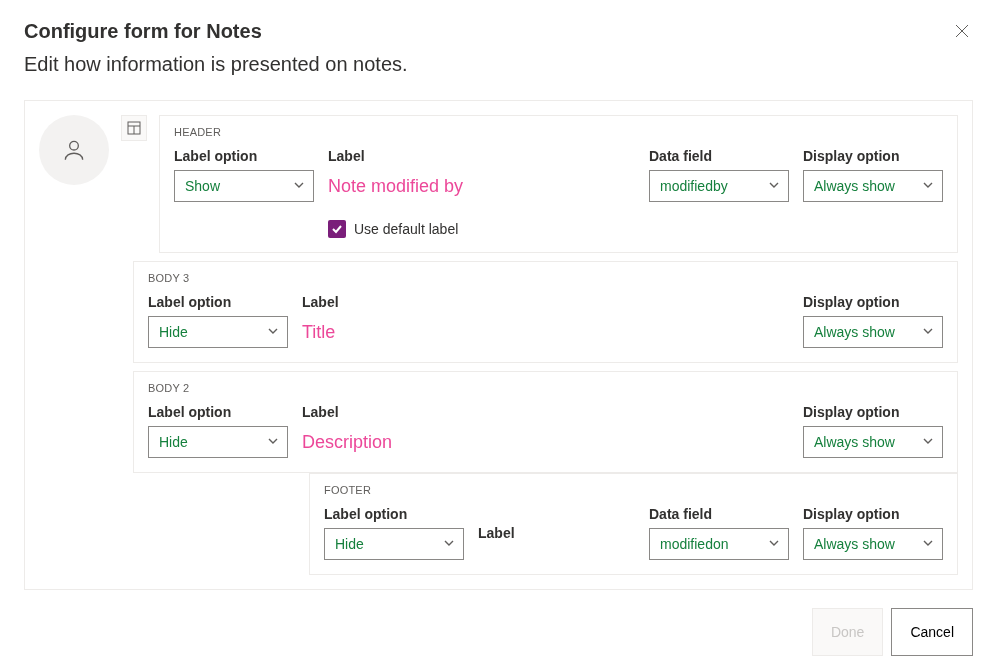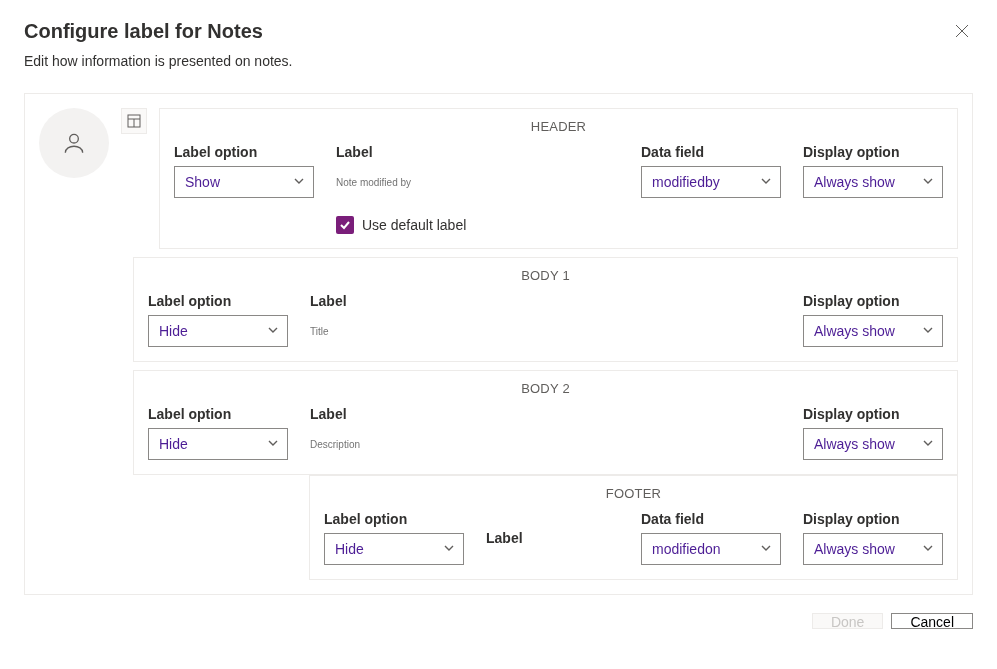--- a/index.html
+++ b/index.html
@@ -20,21 +20,21 @@
       justify-content: space-between;
       align-items: flex-start;
     }
     .title {
       font-size: 20px;
       font-weight: 600;
       color: #323130;
       margin-bottom: 10px;
     }
     .subtitle {
-      font-size: 14px;
+      font-size: 20px;
       color: #323130;
       margin-bottom: 24px;
     }
     .close-x {
       cursor: pointer;
       padding: 4px;
       color: #605e5c;
       font-size: 14px;
     }
     .close-x svg {
@@ -94,29 +94,28 @@
     }
     .section-box.body {
       margin-left: 94px;
       margin-top: 8px;
     }
     .section-box.footer {
       margin-left: 270px;
       margin-bottom: 14px;
     }
     .section-label {
-      font-size: 13px;
+      font-size: 11px;
       color: #605e5c;
       letter-spacing: 0.2px;
       margin-bottom: 10px;
-      text-align: center;
     }
     .fields-row {
       display: flex;
-      gap: 22px;
+      gap: 14px;
     }
     .field-group {
       display: flex;
       flex-direction: column;
       gap: 6px;
     }
     .field-group.label-col { flex: 1; min-width: 0; justify-content: center; }
     .field-label {
       font-size: 14px;
       font-weight: 600;
@@ -126,39 +125,39 @@
       position: relative;
       border: 1px solid #8a8886;
       height: 32px;
       width: 150px;
       display: flex;
       align-items: center;
       padding: 0 10px;
       background: #fff;
       cursor: pointer;
       font-size: 14px;
-      color: #4c1d95;
+      color: #15803d;
     }
     .dropdown.w140 { width: 140px; }
     .dropdown .chevron {
       position: absolute;
       right: 8px;
       top: 50%;
       transform: translateY(-50%);
     }
     .dropdown .chevron svg {
       width: 12px;
       height: 12px;
       stroke: #605e5c;
       stroke-width: 1.4;
       fill: none;
     }
     .static-value {
-      font-size: 10px;
-      color: #737373;
+      font-size: 18px;
+      color: #ec4899;
       height: 32px;
       display: flex;
       align-items: center;
     }
     .checkbox-row {
       display: flex;
       align-items: center;
       gap: 8px;
       margin-top: 12px;
     }
@@ -178,41 +177,41 @@
       stroke: #fff;
       stroke-width: 2;
       fill: none;
     }
     .footer-buttons {
       display: flex;
       justify-content: flex-end;
       gap: 8px;
     }
     .btn {
-      height: 16px;
+      height: 48px;
       padding: 0 18px;
       font-size: 14px;
       border: 1px solid #8a8886;
       background: #fff;
       cursor: pointer;
       font-family: inherit;
     }
     .btn.disabled {
       color: #c8c6c4;
       border-color: #edebe9;
       background: #faf9f8;
       cursor: default;
     }
   </style>
 </head>
 <body>
 
 <div class="header-bar">
   <div>
-    <div class="title">Configure label for Notes</div>
+    <div class="title">Configure form for Notes</div>
     <div class="subtitle">Edit how information is presented on notes.</div>
   </div>
   <div class="close-x">
     <svg viewBox="0 0 14 14">
         <path d="M1 1 L13 13 M13 1 L1 13"></path>
       </svg>
   </div>
 </div>
 
 <div class="main-panel">
@@ -270,21 +269,21 @@
             <span class="chevron"><svg viewBox="0 0 12 12">
                   <path d="M2 4 L6 8 L10 4"></path>
                 </svg></span>
           </div>
         </div>
       </div>
     </div>
   </div>
 
   <div class="section-box body">
-    <div class="section-label">BODY 1</div>
+    <div class="section-label">BODY 3</div>
     <div class="fields-row">
       <div class="field-group">
         <div class="field-label">Label option</div>
         <div class="dropdown w140">
           <span>Hide</span>
           <span class="chevron"><svg viewBox="0 0 12 12">
                 <path d="M2 4 L6 8 L10 4"></path>
               </svg></span>
         </div>
       </div>

